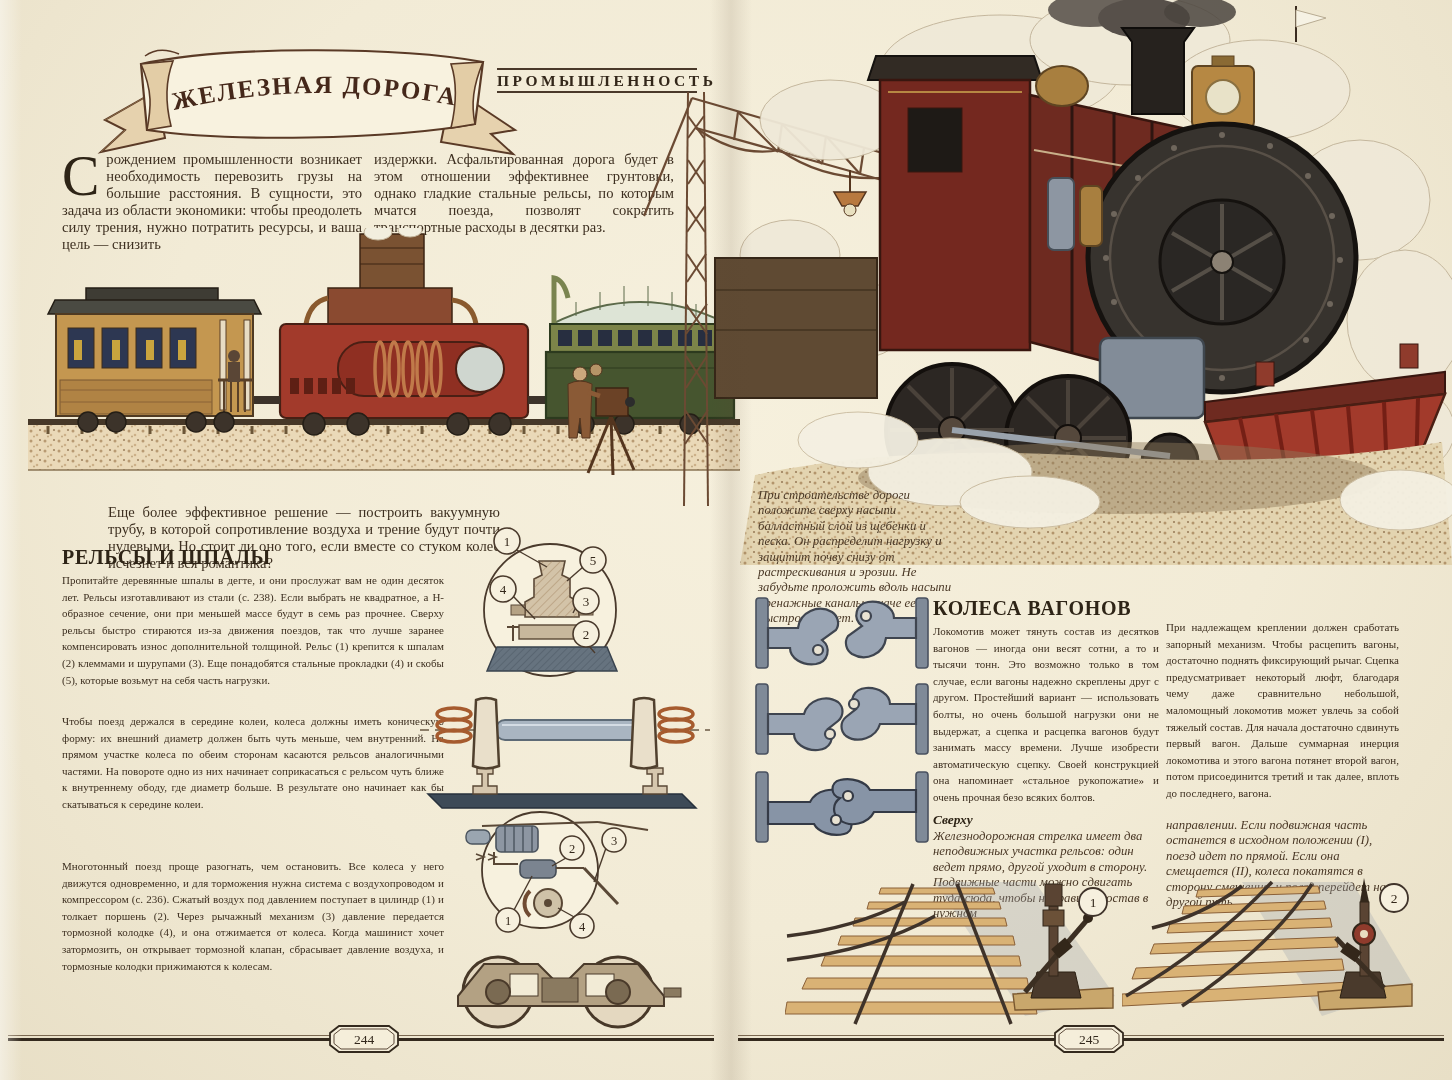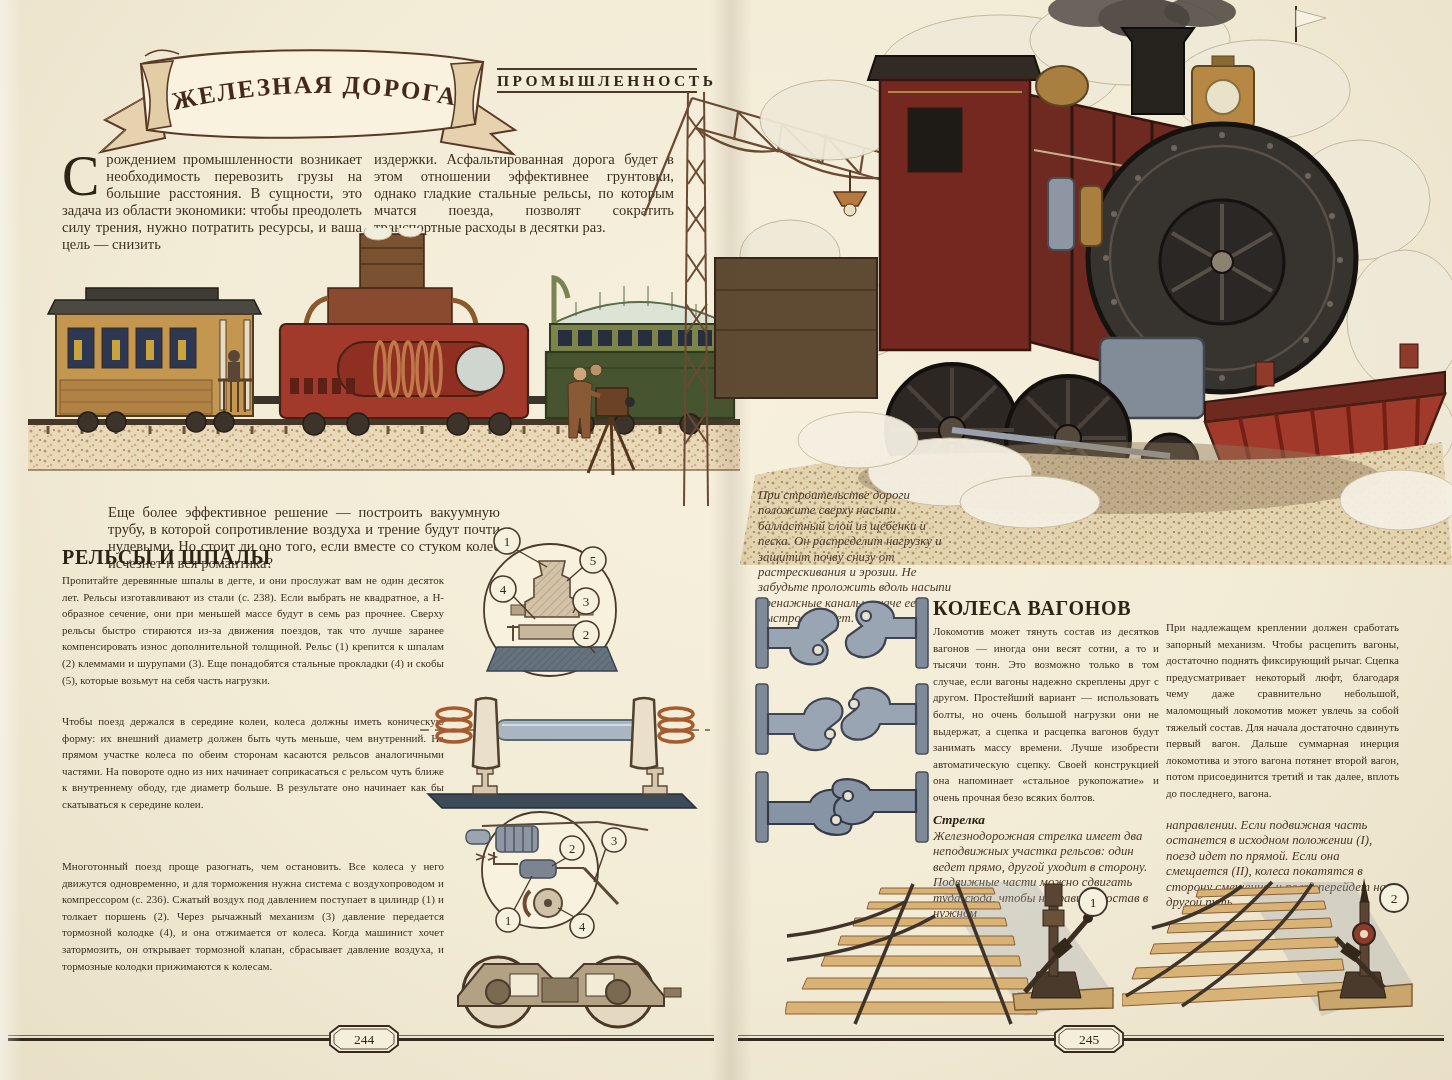--- a/index.html
+++ b/index.html
@@ -545,21 +545,21 @@
     </g>
   </svg>
 
   <div class="abs" style="left:933px;top:597px;width:226px;">
     <div class="sec-title">КОЛЕСА ВАГОНОВ</div>
     <div class="txt-sm">Локомотив может тянуть состав из десятков вагонов — иногда они весят сотни, а то и тысячи тонн. Это возможно только в том случае, если вагоны надежно скреплены друг с другом. Простейший вариант — использовать болты, но очень большой нагрузки они не выдержат, а сцепка и расцепка вагонов будут занимать массу времени. Лучше изобрести автоматическую сцепку. Своей конструкцией она напоминает «стальное рукопожатие» и очень прочная безо всяких болтов.</div>
   </div>
   <div class="abs txt-sm" style="left:1166px;top:619px;width:233px;">При надлежащем креплении должен сработать запорный механизм. Чтобы расцепить вагоны, достаточно поднять фиксирующий рычаг. Сцепка предусматривает некоторый люфт, благодаря чему даже сравнительно небольшой, маломощный локомотив может увлечь за собой тяжелый состав. Для начала достаточно сдвинуть первый вагон. Дальше суммарная инерция локомотива и этого вагона потянет второй вагон, потом присоединится третий и так далее, вплоть до последнего, вагона.</div>
 
   <div class="abs" style="left:933px;top:812px;width:228px;">
-    <div class="mini-title">Стрелка</div>
+    <div class="mini-title">Сверху</div>
     <div class="ital">Железнодорожная стрелка имеет два неподвижных участка рельсов: один ведет прямо, другой уходит в сторону. Подвижные части можно сдвигать туда-сюда, чтобы направить состав в нужном</div>
   </div>
   <div class="abs ital" style="left:1166px;top:818px;width:236px;">направлении. Если подвижная часть останется в исходном положении (I), поезд идет по прямой. Если она смещается (II), колеса покатятся в сторону смещения, и поезд перейдет на другой путь.</div>
 
   <svg class="abs" style="left:785px;top:876px;" width="330" height="152" viewBox="0 0 330 152">
     <polygon points="150,6 250,6 330,120 240,140" fill="#9aa3ad" opacity=".3"></polygon>
     <g fill="#d9b275" stroke="#8a6038" stroke-width="1">
       <polygon points="96,12 208,12 210,18 94,18"></polygon>
       <polygon points="84,26 214,26 216,33 82,33"></polygon>
       <polygon points="70,42 220,42 222,50 68,50"></polygon>

